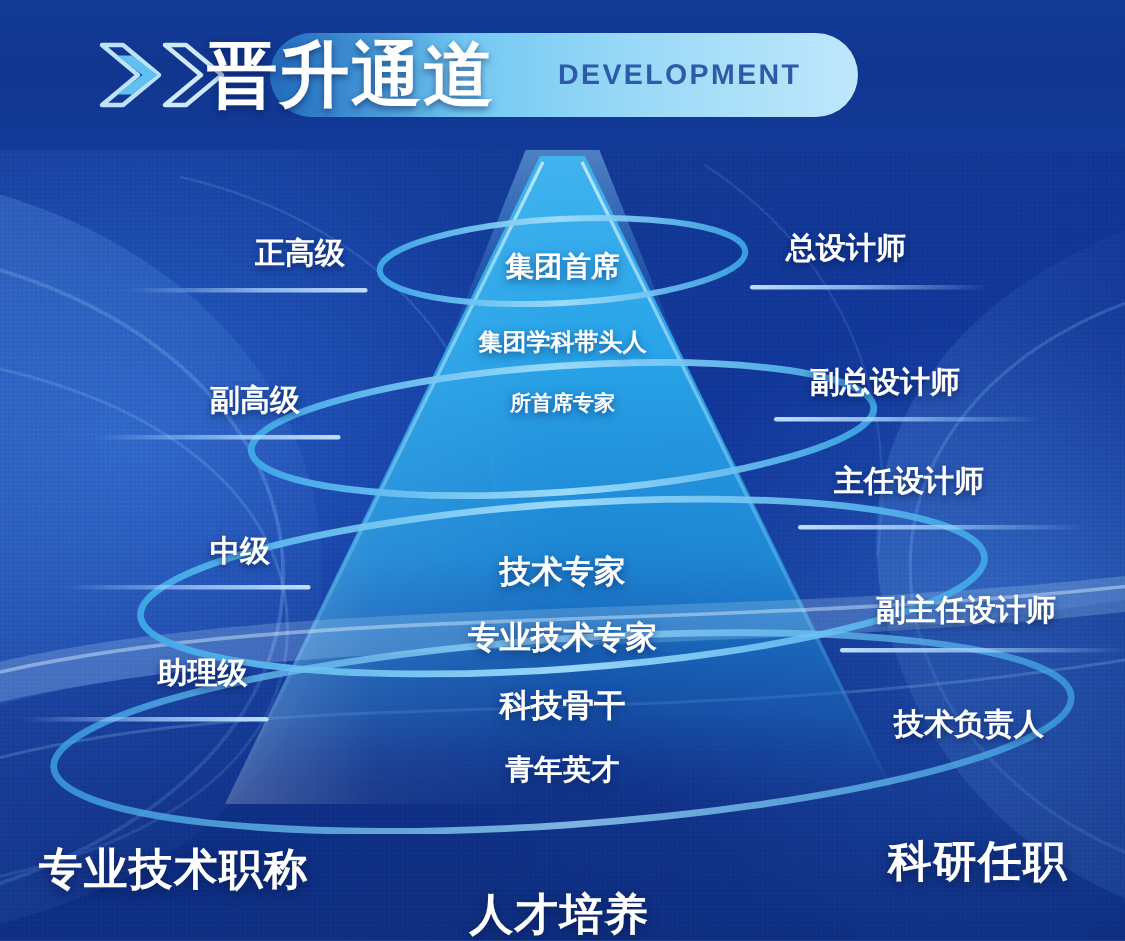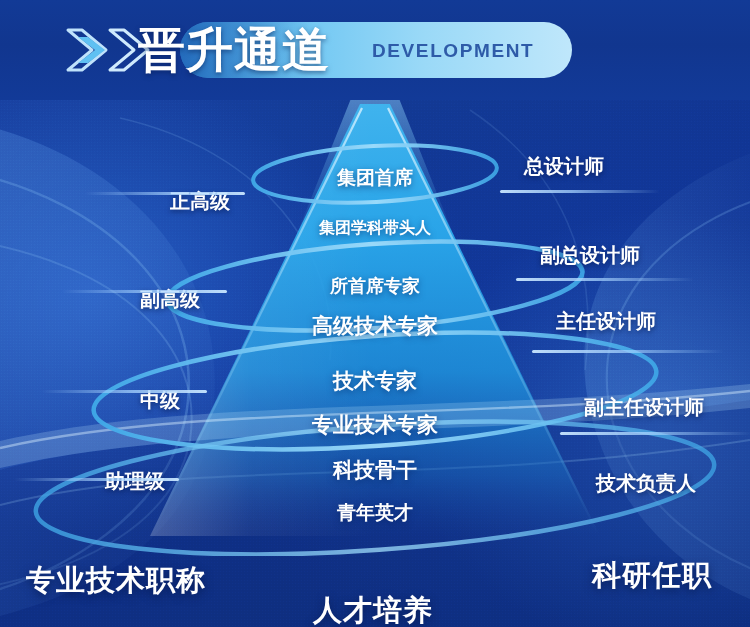--- a/index.html
+++ b/index.html
@@ -63,21 +63,21 @@
   .rings{ position:absolute; left:0; top:96px; width:750px; height:460px; z-index:4; pointer-events:none; }
 
   
   .side{ position:absolute; z-index:5; }
   .lab{
     position:absolute; color:#ffffff; font-weight:bold; white-space:nowrap;
     font-size:20px; line-height:22px;
     text-shadow:0 2px 5px rgba(5,22,70,.6);
     text-align:center;
   }
-  .lab.left { text-align:right;margin-top:32px; }
+  .lab.left { text-align:right; }
   .divider{ position:absolute; height:3px; border-radius:2px; }
   .divider.left{
     background:linear-gradient(90deg, rgba(150,200,255,0) 0%, rgba(168,212,255,.75) 55%, rgba(200,230,255,.95) 100%);
   }
   .divider.right{
     background:linear-gradient(270deg, rgba(150,200,255,0) 0%, rgba(168,212,255,.75) 55%, rgba(200,230,255,.95) 100%);
   }
 
   
   .tier{
@@ -203,22 +203,21 @@
       <path d="M16 13 L33 26 L16 39 L26 39 L43 26 L26 13 Z" fill="#5fc0f2"></path>
       <path d="M48 6 L72 26 L48 46 L62 46 L86 26 L62 6 Z" fill="none" stroke="#cfeafd" stroke-width="3" stroke-linejoin="round"></path>
     </svg>
 
     <div class="title-cn">晋升通道</div>
     <div class="title-en">DEVELOPMENT</div>
   </div>
 
   <div class="tier" style="top:165px;font-size:19px">集团首席</div>
   <div class="tier" style="top:218px;font-size:16px">集团学科带头人</div>
-  <div class="tier" style="top:274px;font-size:18px">所首席专家</div>
-  <div class="tier" style="top:312px;font-size:21px">高级技术专家</div>
+  <div class="tier" style="top:260px;font-size:14px">所首席专家</div>
   <div class="tier" style="top:367px;font-size:21px">技术专家</div>
   <div class="tier" style="top:411px;font-size:21px">专业技术专家</div>
   <div class="tier" style="top:456px;font-size:21px">科技骨干</div>
   <div class="tier" style="top:500px;font-size:19px">青年英才</div>
 
   <div class="side">
     <div class="lab left" style="left:60px;top:158px;width:170px">正高级</div>
     <div class="divider left" style="left:85px;top:192px;width:160px"></div>
 
     <div class="lab left" style="left:30px;top:256px;width:170px">副高级</div>

